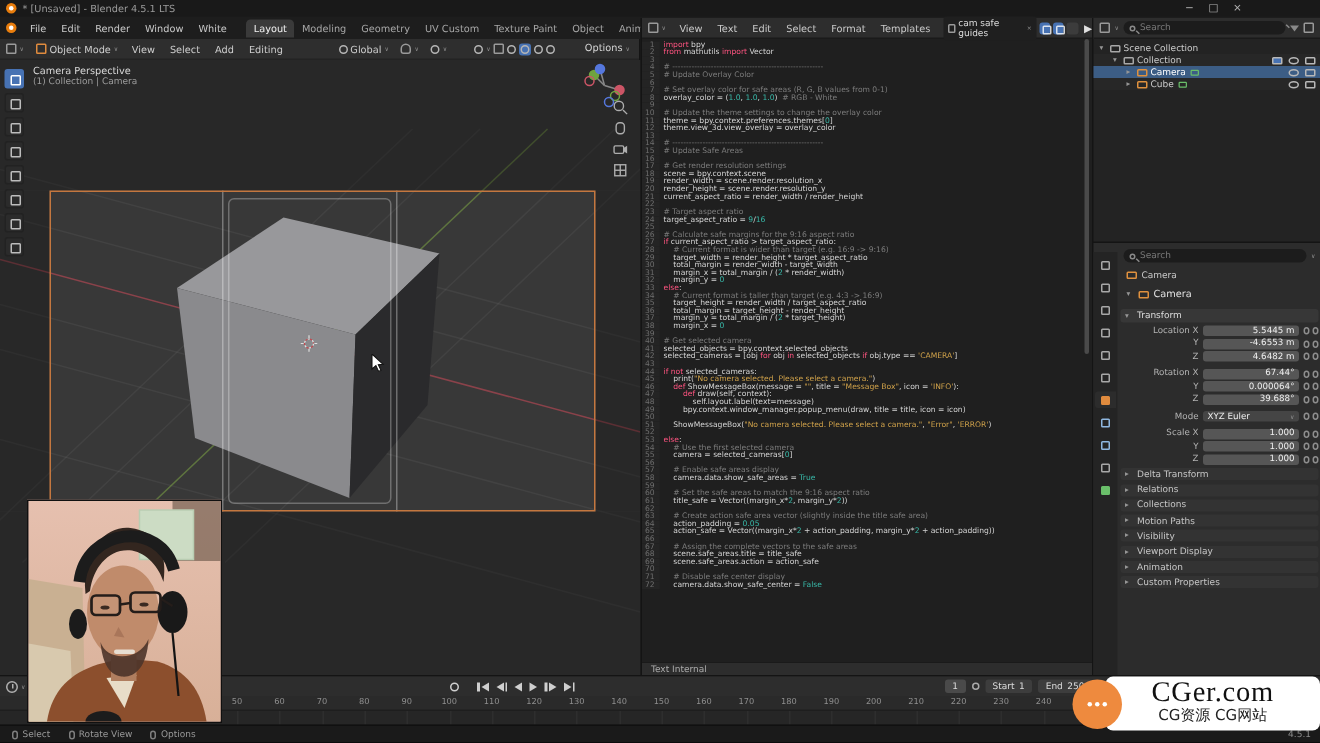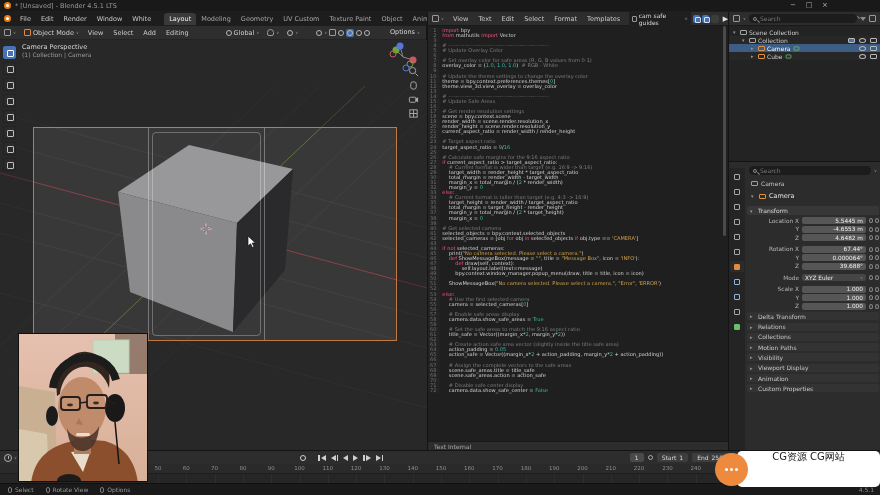--- a/index.html
+++ b/index.html
@@ -796,20 +796,21 @@
       <path d="M60,84 L57,90 L64,91 Z" fill="#a9765a"></path>
       <path d="M48,94 C52,107 74,107 80,92 C79,112 70,118 62,117 C53,116 49,106 48,94 Z" fill="#4d342a" opacity="0.9"></path>
       <rect x="57" y="99" width="14" height="3" rx="1.5" fill="#e7ded2"></rect>
       <ellipse cx="50" cy="147" rx="12" ry="7" fill="#1c1c1c"></ellipse>
       <line x1="96" y1="88" x2="100" y2="130" stroke="#141414" stroke-width="1.5"></line>
     </svg>
   </div>
 
   <div class="watermark">
     <div class="wm-box">
+      <div class="wm-title">CGer.com</div>
       <div class="wm-sub">CG资源 CG网站</div>
     </div>
     <div class="wm-logo">
         <i></i>
         <i></i>
         <i></i>
       </div>
   </div>
 
 </div>

